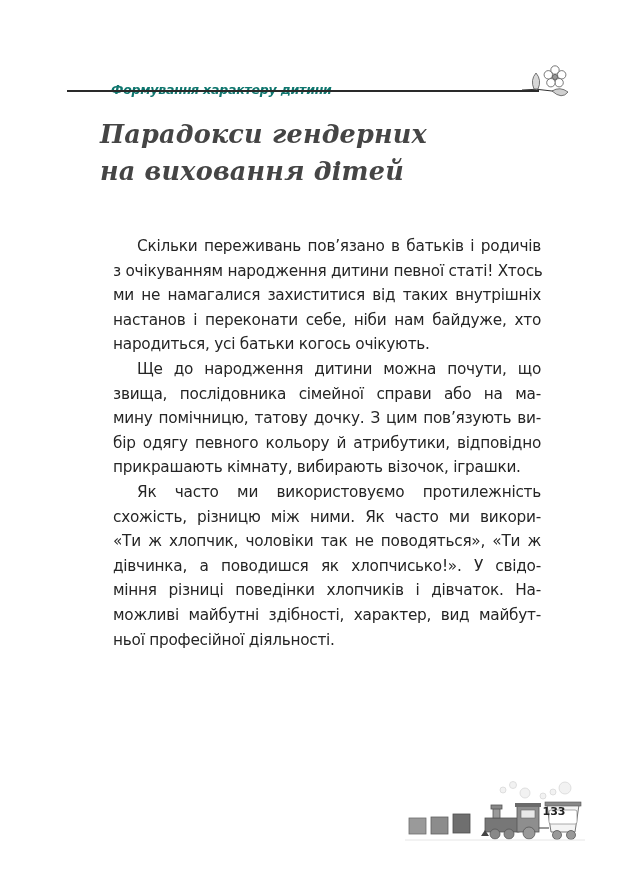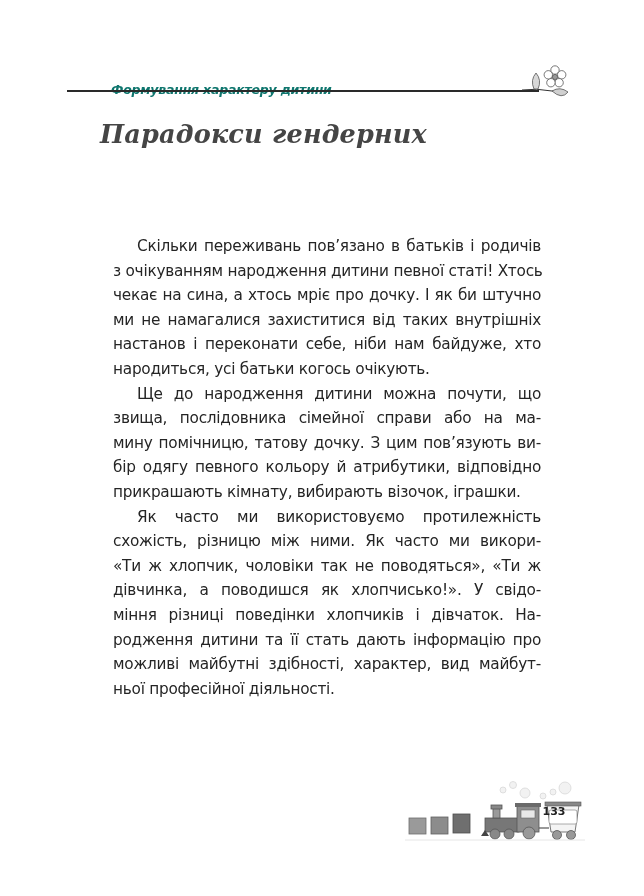--- a/index.html
+++ b/index.html
@@ -53,45 +53,44 @@
     <circle cx="4.1" cy="5.7" r="4.2"></circle>
     <circle cx="-4.1" cy="5.7" r="4.2"></circle>
     <circle cx="-6.7" cy="-2.2" r="4.2"></circle>
     <circle cx="0" cy="0" r="2.6" fill="#999"></circle>
   </g>
   <path d="M30 27 Q38 22 46 28 Q40 36 30 27 Z" fill="#d0d0d0" stroke="#555" stroke-width="0.8"></path>
 </svg>
 
 <div class="title">
   <span>Парадокси гендерних</span>
+  <span>на виховання дітей</span>
 </div>
 
 <div class="body-text">
   <p class="para">
     <span class="ln indent">Скільки переживань пов’язано в батьків і родичів</span>
     <span class="ln">з очікуванням народження дитини певної статі! Хтось</span>
-    <span class="ln">чекає на сина, а хтось мріє про дочку. І як би штучно</span>
     <span class="ln">ми не намагалися захиститися від таких внутрішніх</span>
     <span class="ln">настанов і переконати себе, ніби нам байдуже, хто</span>
     <span class="ln last">народиться, усі батьки когось очікують.</span>
   </p>
   <p class="para">
     <span class="ln indent">Ще до народження дитини можна почути, що</span>
     <span class="ln">звища, послідовника сімейної справи або на ма-</span>
     <span class="ln">мину помічницю, татову дочку. З цим пов’язують ви-</span>
     <span class="ln">бір одягу певного кольору й атрибутики, відповідно</span>
     <span class="ln last">прикрашають кімнату, вибирають візочок, іграшки.</span>
   </p>
   <p class="para">
     <span class="ln indent">Як часто ми використовуємо протилежність</span>
     <span class="ln">схожість, різницю між ними. Як часто ми викори-</span>
     <span class="ln">«Ти ж хлопчик, чоловіки так не поводяться», «Ти ж</span>
     <span class="ln">дівчинка, а поводишся як хлопчисько!». У свідо-</span>
     <span class="ln">міння різниці поведінки хлопчиків і дівчаток. На-</span>
-    <span class="ln">родження дитини та її стать дають інформацію про</span>
     <span class="ln">можливі майбутні здібності, характер, вид майбут-</span>
     <span class="ln last">ньої професійної діяльності.</span>
   </p>
 </div>
 
 <svg class="footer-art" viewBox="0 0 180 62">
 
   <g fill="#f2f2f2" stroke="#d8d8d8" stroke-width="0.8">
     <circle cx="98" cy="10" r="3"></circle>
     <circle cx="108" cy="5" r="3.5"></circle>

